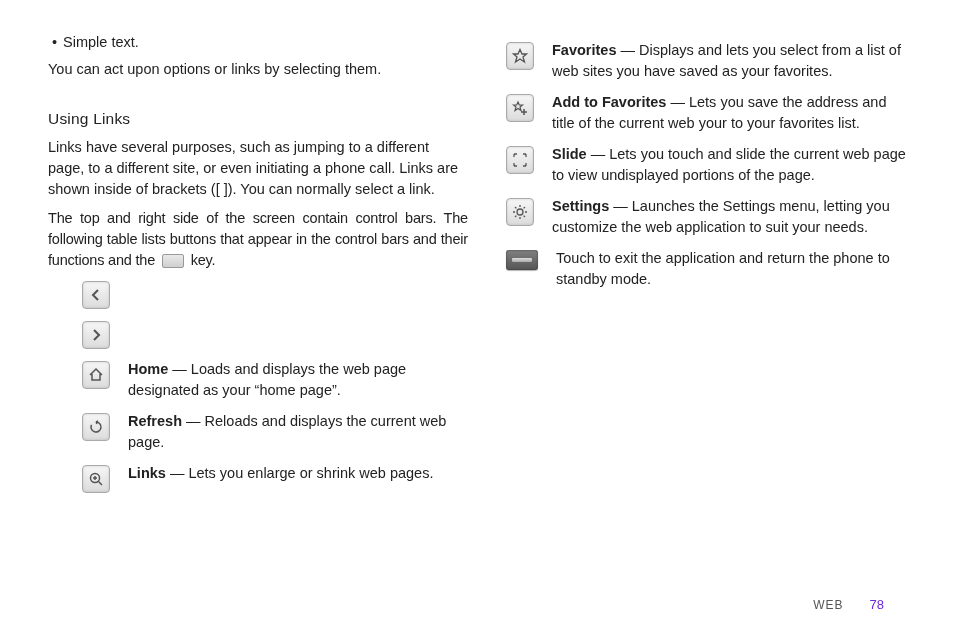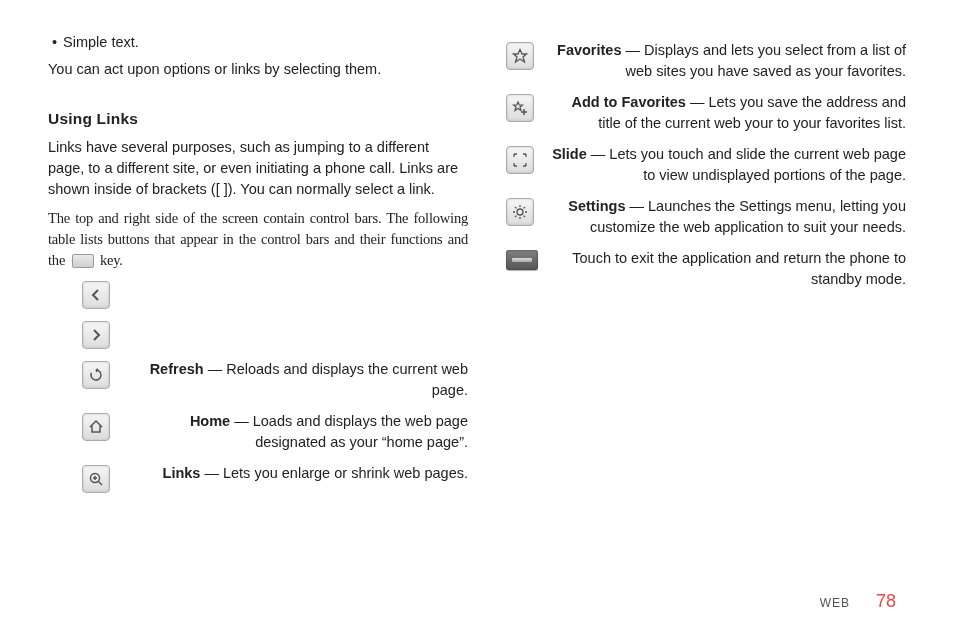--- a/index.html
+++ b/index.html
@@ -13,70 +13,70 @@
   .columns {
     display: flex;
     gap: 38px;
   }
   .col { width: 420px; font-size: 14.5px; line-height: 1.45; }
   .col-right { width: 400px; }
   .bullet-row { display: flex; gap: 6px; margin-bottom: 6px; }
   .bullet { padding-left: 4px; }
   .para { margin-bottom: 8px; }
   .heading {
-    font-weight: 700;
+    font-weight: 400;
     font-size: 15.5px;
     margin: 28px 0 6px 0;
     letter-spacing: 0.2px;
   }
   .indent { }
   .inline-icon {
     display: inline-block;
     vertical-align: middle;
     width: 22px; height: 14px;
     background: linear-gradient(#e9e9e9,#cfcfcf);
     border: 1px solid #999;
     border-radius: 2px;
     margin: 0 3px;
   }
   .button-row {
     display: flex;
     align-items: flex-start;
     gap: 18px;
     margin: 8px 0 10px 34px;
   }
-  .button-row .desc { flex: 1; text-align: right; }
+  .button-row .desc { flex: 1; }
   .btn-icon {
     flex: 0 0 28px;
     width: 28px; height: 28px;
     border: 1px solid #aaa;
     border-radius: 4px;
     background: linear-gradient(#f6f6f6,#dcdcdc);
     box-shadow: inset 0 0 3px rgba(0,0,0,0.15);
     display: flex; align-items: center; justify-content: center;
     color: #555;
     font-size: 14px;
     margin-top: 2px;
   }
   .btn-icon svg { width: 16px; height: 16px; }
   .bold { font-weight: 700; }
   .col-right .button-row { margin-left: 0; }
-  .justify { text-align: justify; letter-spacing: -0.2px; font-family: Liberation Serif, serif; }
+  .justify { text-align: justify; letter-spacing: -0.2px; }
   .footer {
     position: absolute;
     bottom: 24px;
-    right: 58px;
+    right: 70px;
     font-size: 12px;
     letter-spacing: 1px;
     color: #555;
     display: flex;
     gap: 26px;
     align-items: baseline;
   }
-  .footer .page-num { color: #ef4444; font-size: 18px; letter-spacing: 0; }
+  .footer .page-num { color: #6d28d9; font-size: 13px; letter-spacing: 0; }
   .exit-icon {
     flex: 0 0 32px;
     width: 32px; height: 20px;
     border-radius: 3px;
     background: linear-gradient(#808080,#555);
     box-shadow: inset 0 0 2px #333, 0 1px 1px rgba(0,0,0,0.3);
     margin-top: 2px;
     position: relative;
   }
   .exit-icon::after {
@@ -120,36 +120,36 @@
         <div class="btn-icon">
           <svg viewBox="0 0 16 16">
               <path d="M6 3 L11 8 L6 13" fill="none" stroke="#555" stroke-width="2"></path>
             </svg>
         </div>
       </div>
 
       <div class="button-row">
         <div class="btn-icon">
           <svg viewBox="0 0 16 16">
+              <path d="M2 8 L8 2 L14 8 M4 7 v6 h8 v-6" fill="none" stroke="#555" stroke-width="1.5"></path>
+            </svg>
+        </div>
+        <div class="desc">
+          <span class="bold">Home</span><span> — Loads and displays the web page designated as your “home page”.</span>
+        </div>
+      </div>
+
+      <div class="button-row">
+        <div class="btn-icon">
+          <svg viewBox="0 0 16 16">
               <path d="M8 3 a5 5 0 1 1 -4.5 2.8 M8 3 l2 -1 M8 3 l1 2" fill="none" stroke="#555" stroke-width="1.5"></path>
             </svg>
         </div>
         <div class="desc">
           <span class="bold">Refresh</span><span> — Reloads and displays the current web page.</span>
-        </div>
-      </div>
-
-      <div class="button-row">
-        <div class="btn-icon">
-          <svg viewBox="0 0 16 16">
-              <path d="M2 8 L8 2 L14 8 M4 7 v6 h8 v-6" fill="none" stroke="#555" stroke-width="1.5"></path>
-            </svg>
-        </div>
-        <div class="desc">
-          <span class="bold">Home</span><span> — Loads and displays the web page designated as your “home page”.</span>
         </div>
       </div>
 
       <div class="button-row">
         <div class="btn-icon">
           <svg viewBox="0 0 16 16">
               <circle cx="7" cy="7" r="4.5" fill="none" stroke="#555" stroke-width="1.5"></circle>
               <line x1="10.5" y1="10.5" x2="14" y2="14" stroke="#555" stroke-width="1.5"></line>
               <line x1="7" y1="5" x2="7" y2="9" stroke="#555" stroke-width="1.5"></line>
               <line x1="5" y1="7" x2="9" y2="7" stroke="#555" stroke-width="1.5"></line>

